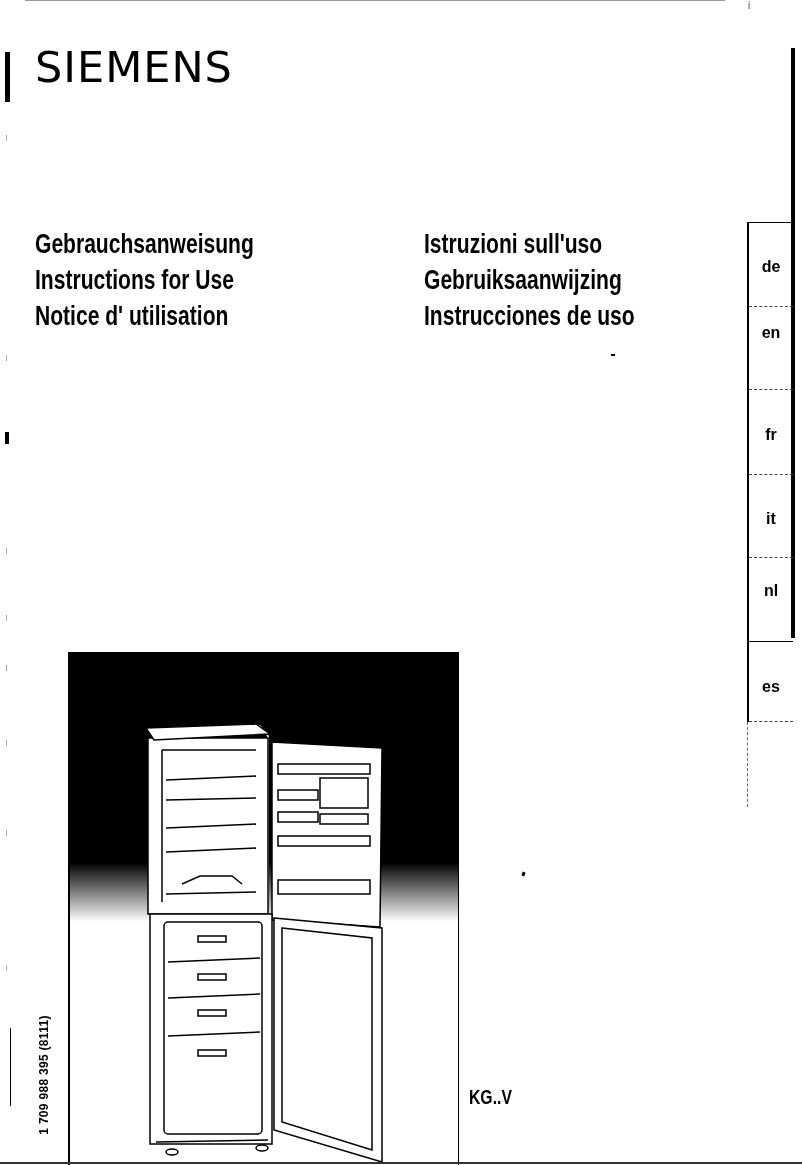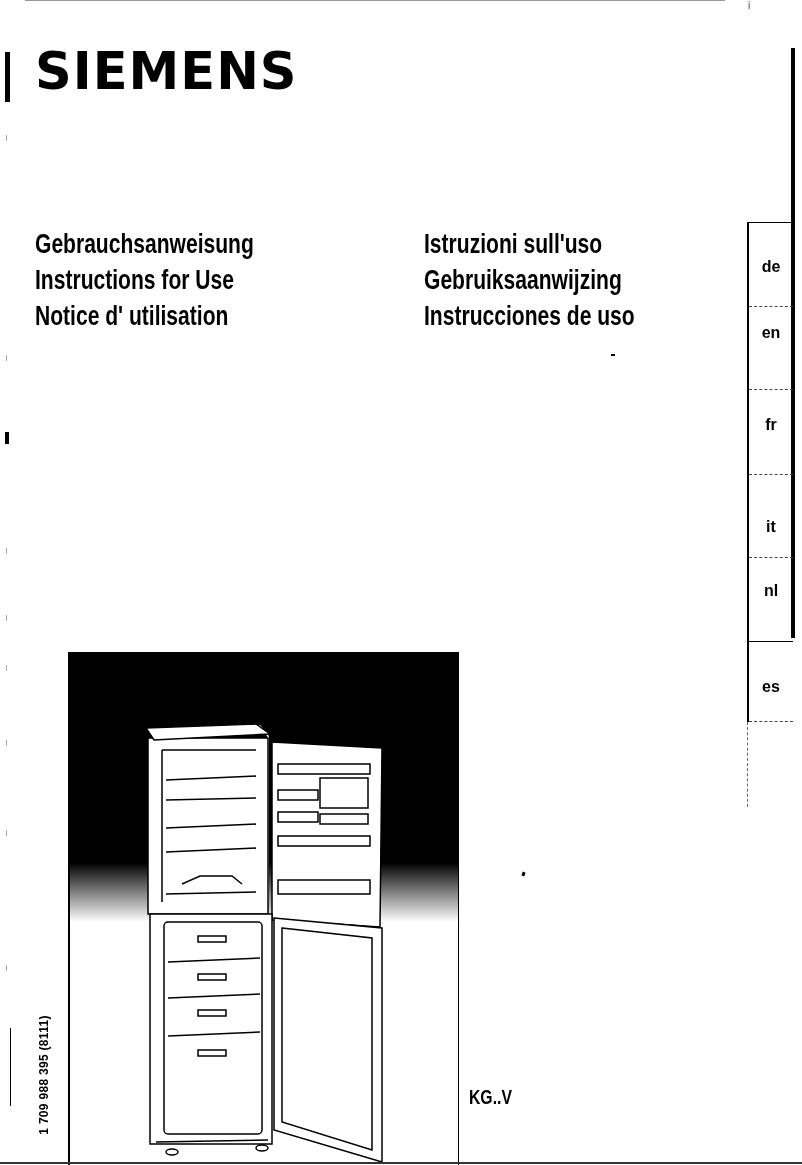--- a/index.html
+++ b/index.html
@@ -7,21 +7,21 @@
       width:802px; height:1165px; position:relative; overflow:hidden;
       background:#ffffff; font-family:"Liberation Sans", sans-serif; color:#000;
     }
     .abs { position:absolute; }
     .topline { left:25px; top:0; width:700px; height:1px; background:#999; }
     .topmark { left:748px; top:0; font-size:10px; color:#444; }
     .leftbar { left:5px; top:52px; width:5px; height:50px; background:#000; }
     .leftmark { left:5px; top:432px; width:4px; height:12px; background:#000; }
     .leftticks div { position:absolute; left:6px; width:1px; height:6px; background:#aaa; }
     .brand {
-      left:35px; top:42px; font-size:51px; font-weight:bold; letter-spacing:1px;
+      left:35px; top:42px; font-size:43px; font-weight:normal; letter-spacing:1px;
       font-family:"DejaVu Sans", sans-serif;
     }
     .titles { font-family:"Liberation Sans Narrow","Liberation Sans", sans-serif; font-weight:bold;
       font-size:27px; line-height:36px; transform:scaleX(0.78); transform-origin:left top; white-space:nowrap; }
     .titles div { height:36px; }
     .col1 { left:35px; top:226px; }
     .col2 { left:424px; top:226px; }
     .tick-dash { left:611px; top:354px; width:4px; height:2px; background:#000; }
 
     
@@ -83,23 +83,23 @@
 <div class="abs tick-dash"></div>
 
 <div class="abs rborder"></div>
 <div class="abs tabs">
   <div class="tabtop"></div>
   <div class="lv"></div>
   <div class="tab" style="top:36px">de</div>
   <div class="tab-sep" style="top:84px"></div>
   <div class="tab" style="top:102px">en</div>
   <div class="tab-sep" style="top:167px"></div>
-  <div class="tab" style="top:194px">fr</div>
+  <div class="tab" style="top:204px">fr</div>
   <div class="tab-sep" style="top:252px"></div>
-  <div class="tab" style="top:296px">it</div>
+  <div class="tab" style="top:288px">it</div>
   <div class="tab-sep" style="top:335px"></div>
   <div class="tab" style="top:360px">nl</div>
   <div class="tab-sep solid" style="top:419px"></div>
   <div class="tab" style="top:456px">es</div>
   <div class="tab-sep" style="top:499px"></div>
 </div>
 <div class="abs tabtail"></div>
 
 <div class="abs photo">
   <svg width="388" height="513" viewBox="0 0 388 513">

